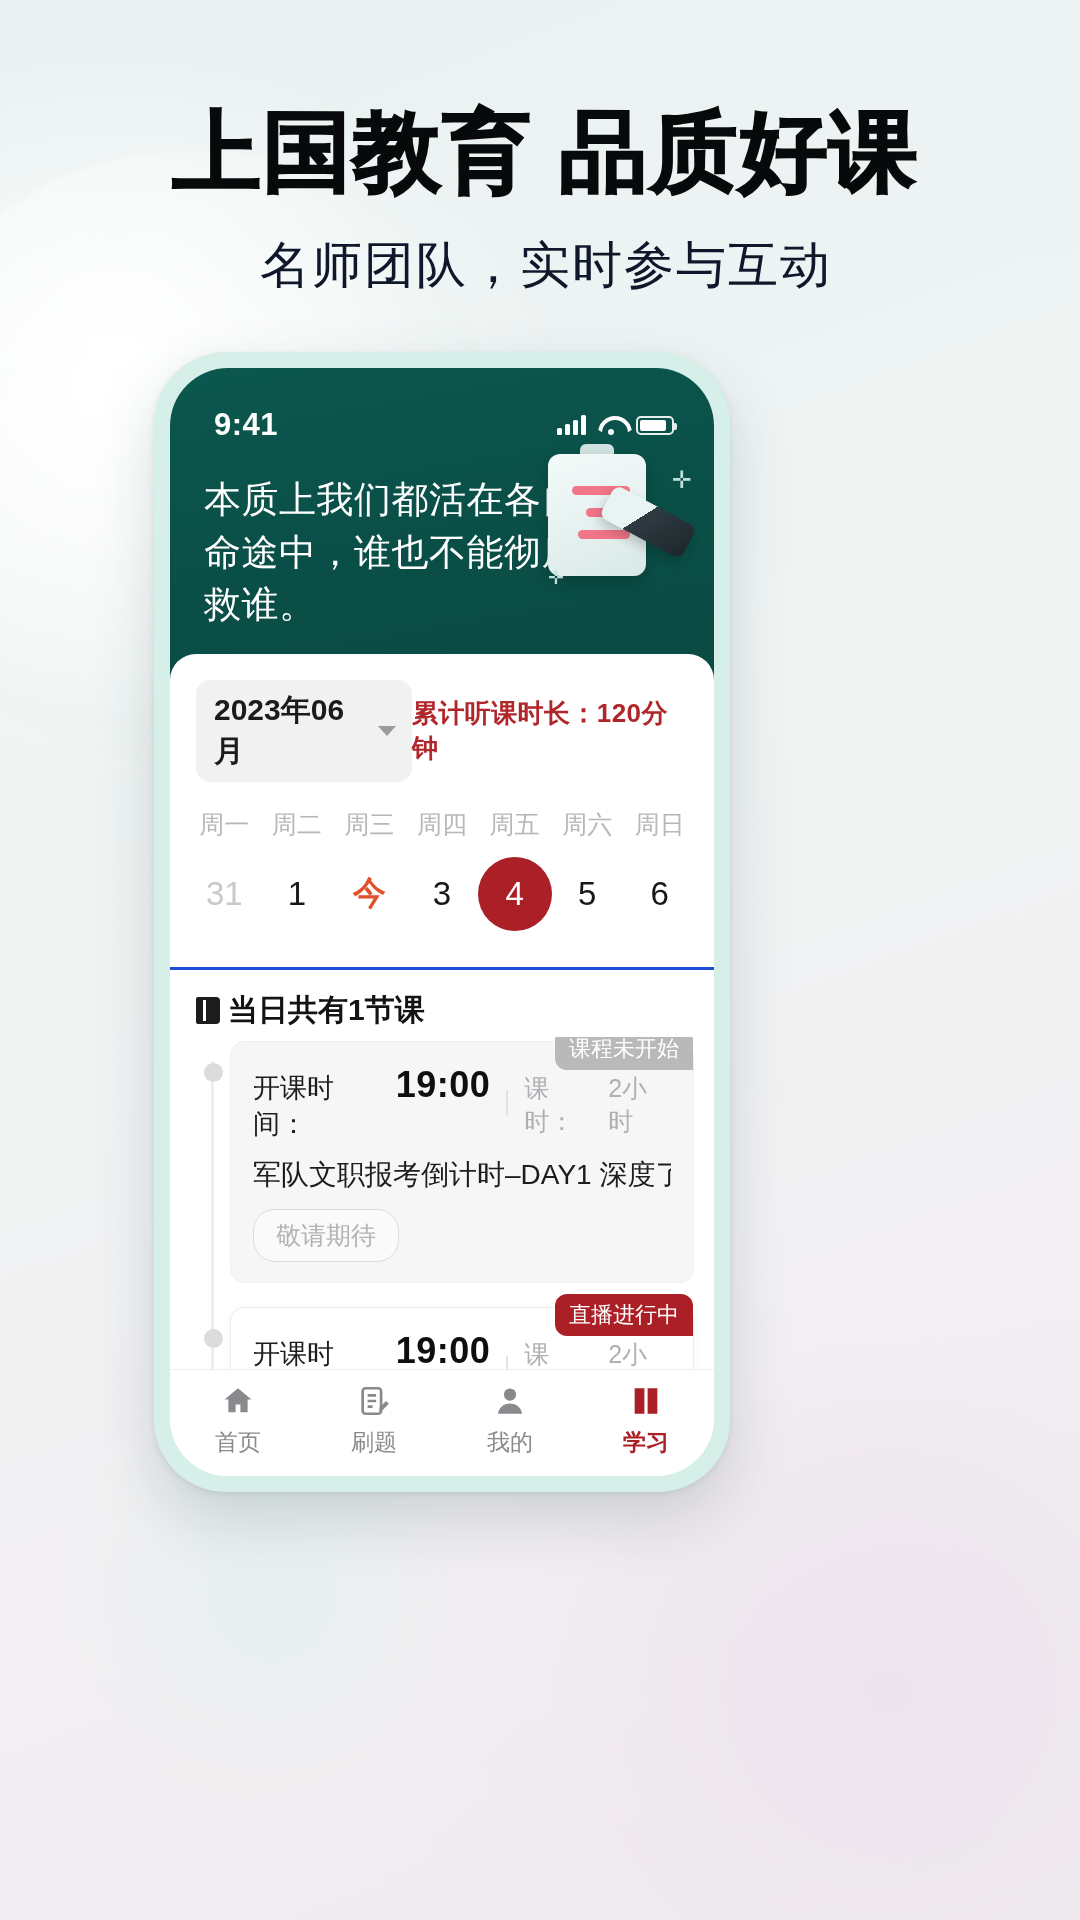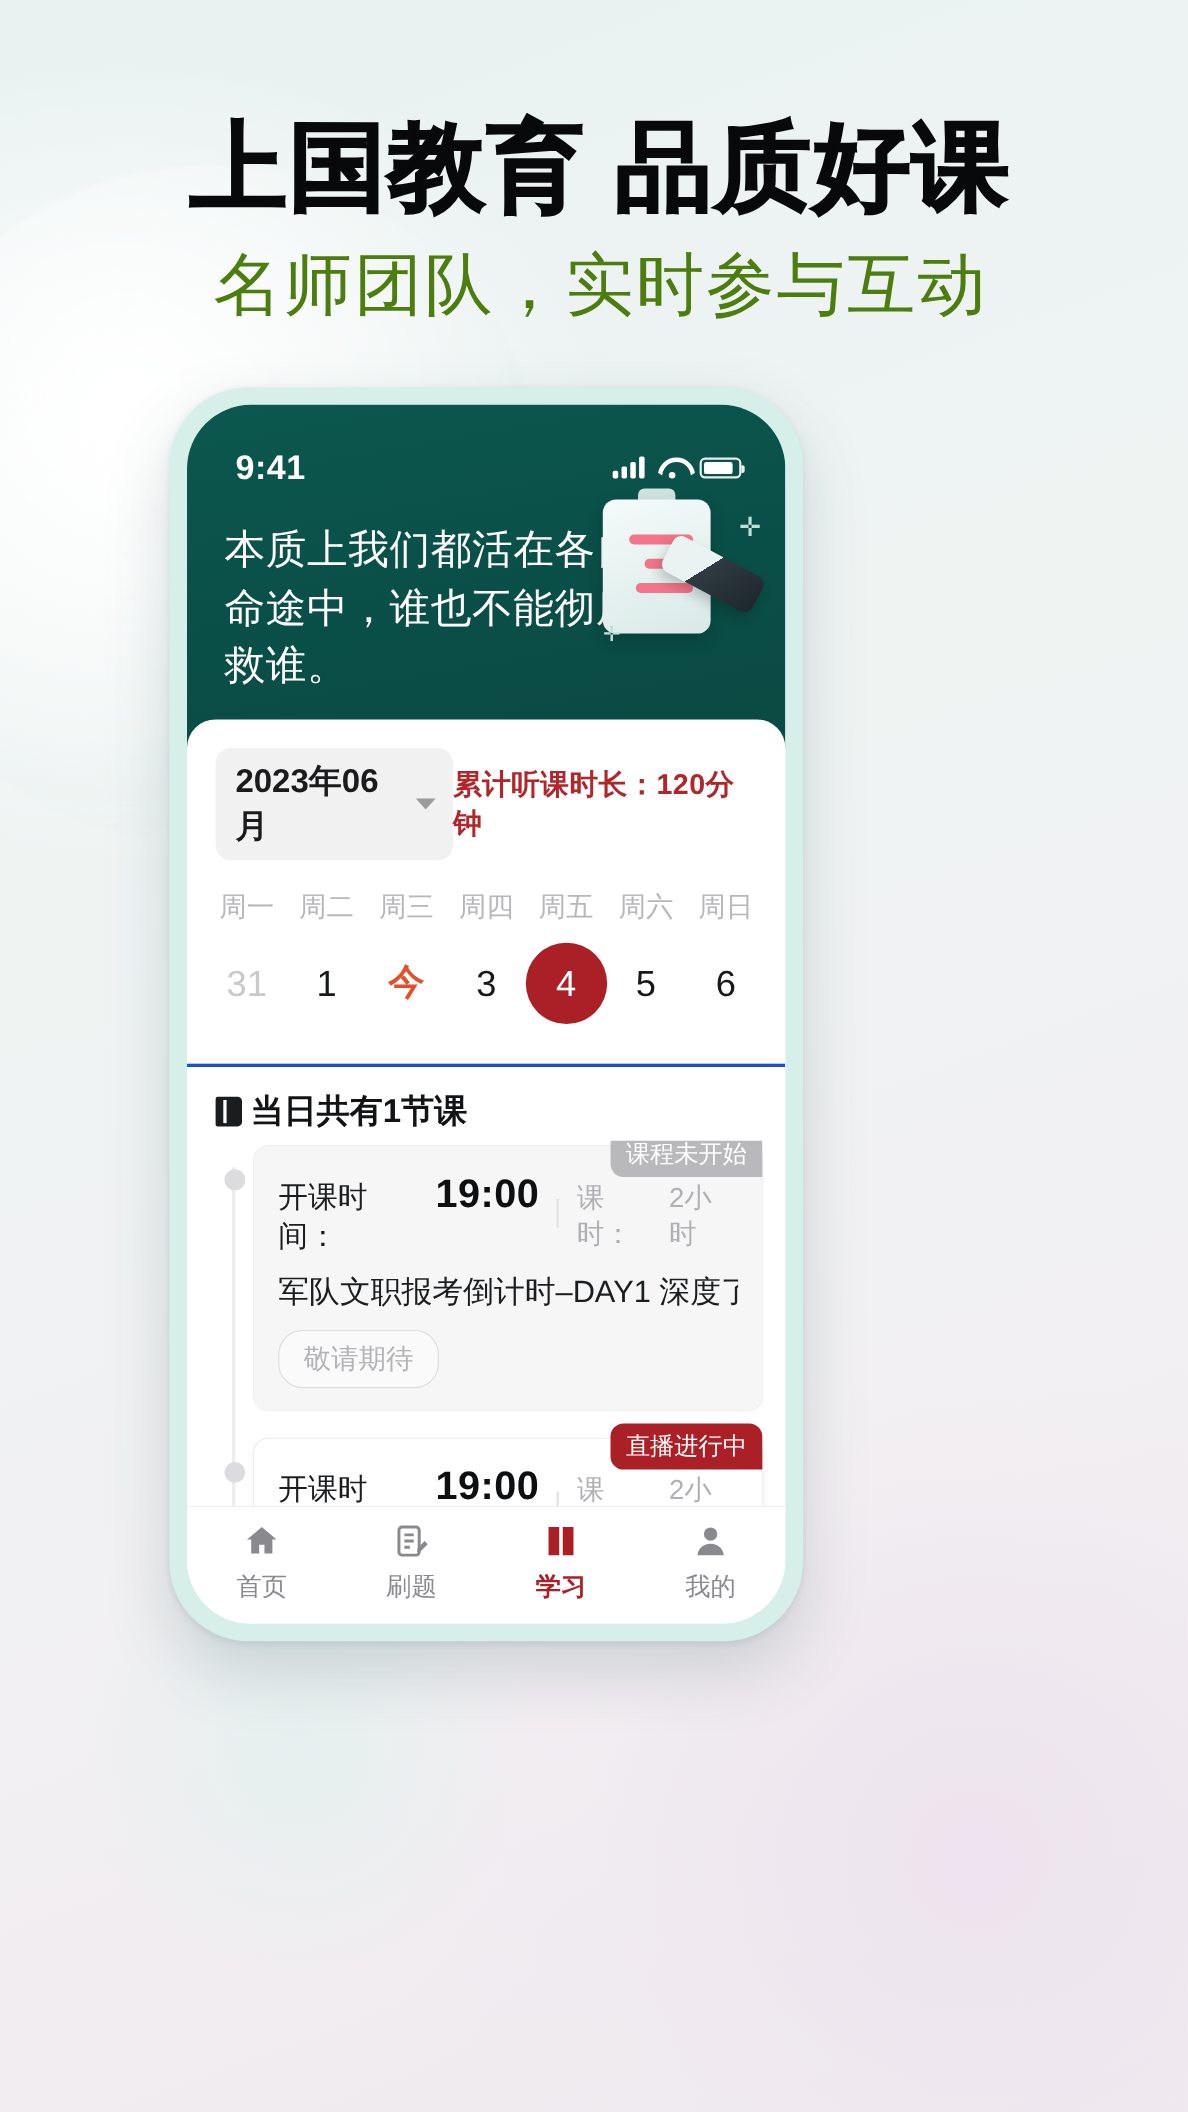--- a/index.html
+++ b/index.html
@@ -41,23 +41,23 @@
   .promo-title {
     margin-top:106px;
     font-size:88px; line-height:1.05;
     font-weight:800;
     letter-spacing:2px;
     color:#07090a;
     font-family:"Liberation Sans","DejaVu Sans",sans-serif;
     -webkit-text-stroke:2px #07090a;
   }
   .promo-sub {
-    margin-top:25px;
-    font-size:62px; line-height:1.2;
-    color:#4d7c0f; font-weight:400;
+    margin-top:37px;
+    font-size:50px; line-height:1.2;
+    color:#0f172a; font-weight:400;
     letter-spacing:2px;
   }
 
   
   .phone {
     position:absolute; left:154px; top:352px;
     width:576px; height:1140px;
     background:#d7efe9;
     border-radius:72px;
     padding:16px;
@@ -382,35 +382,35 @@
         <div class="tab">
           <span class="tab-ico">
             <svg width="34" height="34" viewBox="0 0 24 24" fill="none" stroke="#8a8a8e" stroke-width="1.9">
                 <rect x="4" y="3" width="13" height="18" rx="2"></rect>
                 <path d="M7.5 8h6M7.5 12h6M7.5 16h3.5"></path>
                 <path d="M16 16.5 20.5 12l2 2-4.5 4.5-2.4.7z" fill="#8a8a8e" stroke="none"></path>
               </svg>
           </span>
           <span class="tab-label">刷题</span>
         </div>
+        <div class="tab">
+          <span class="tab-ico">
+            <svg width="34" height="34" viewBox="0 0 24 24" fill="#8a8a8e">
+                <circle cx="12" cy="7.5" r="4.3"></circle>
+                <path d="M3.5 21c.6-4.7 4.3-7.3 8.5-7.3s7.9 2.6 8.5 7.3z"></path>
+              </svg>
+          </span>
+          <span class="tab-label">我的</span>
+        </div>
         <div class="tab active">
           <span class="tab-ico">
             <svg width="36" height="34" viewBox="0 0 24 24" fill="#ab1f26">
                 <path d="M4 3h7.2v18H4zM12.8 3H20v18h-7.2z"></path>
                 <rect x="10.9" y="3" width="2.2" height="18" fill="#fff"></rect>
               </svg>
           </span>
           <span class="tab-label">学习</span>
         </div>
-        <div class="tab">
-          <span class="tab-ico">
-            <svg width="34" height="34" viewBox="0 0 24 24" fill="#8a8a8e">
-                <circle cx="12" cy="7.5" r="4.3"></circle>
-                <path d="M3.5 21c.6-4.7 4.3-7.3 8.5-7.3s7.9 2.6 8.5 7.3z"></path>
-              </svg>
-          </span>
-          <span class="tab-label">我的</span>
-        </div>
       </div>
 
     </div>
   </div>
 </div>
 
 </body></html>

